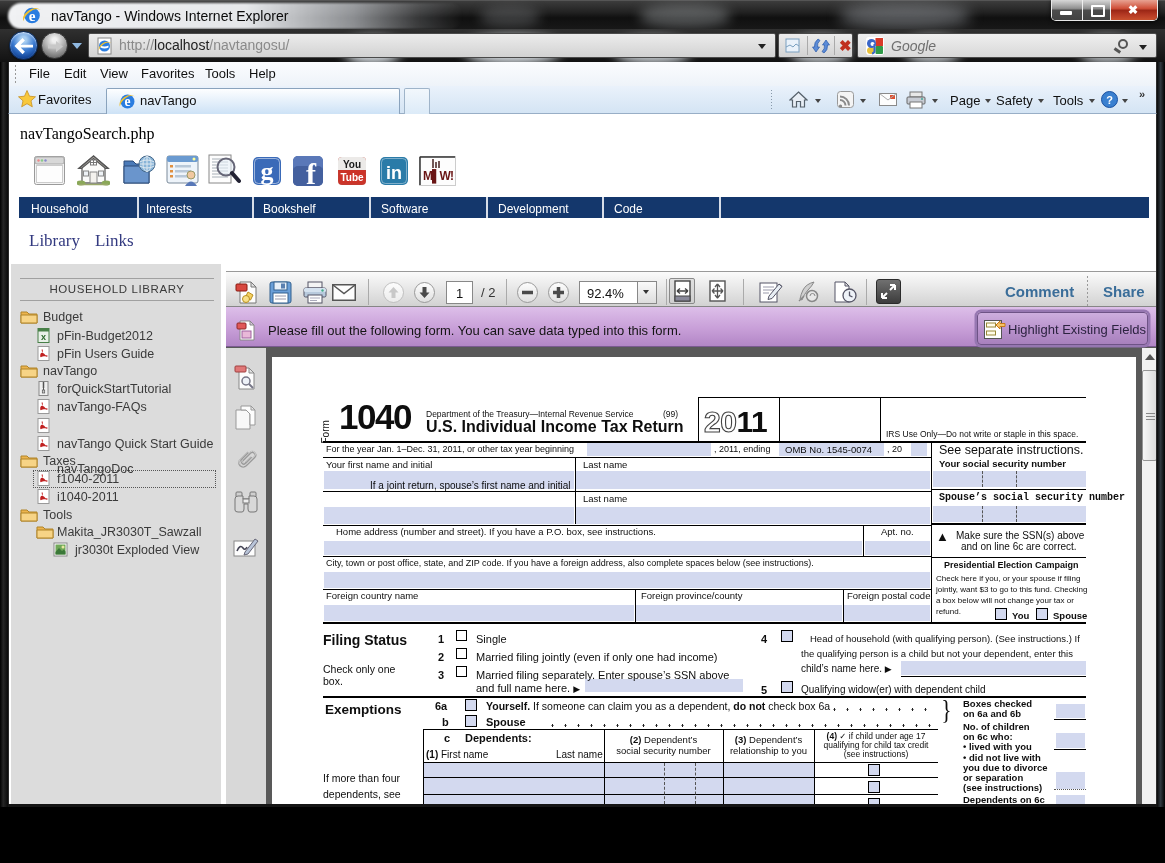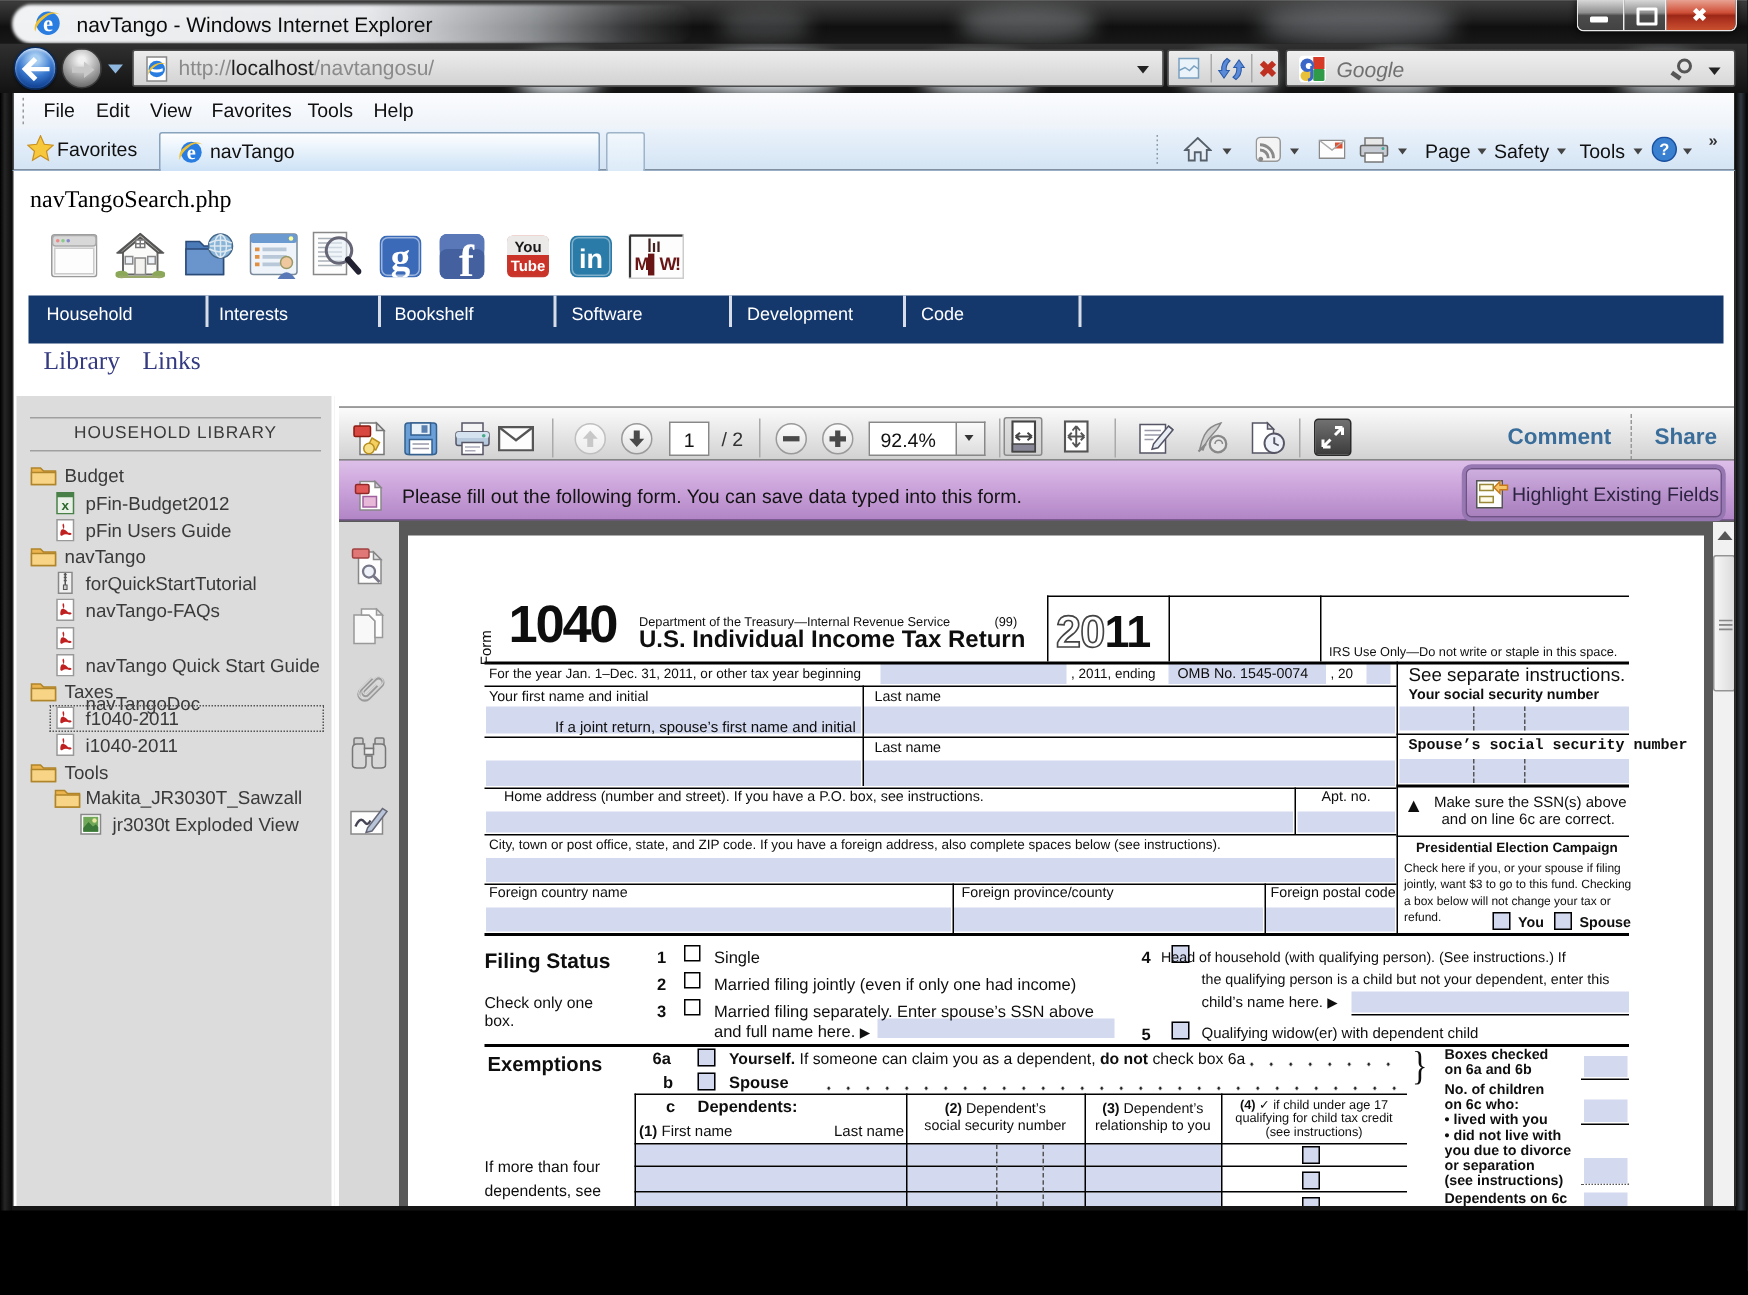--- a/index.html
+++ b/index.html
@@ -83,21 +83,21 @@
 .caret { position:absolute; top:13px; width:0; height:0; border-left:3.5px solid transparent;
   border-right:3.5px solid transparent; border-top:4px solid #444; }
 #cdots { position:absolute; left:762px; top:4px; width:1px; height:20px;
   background-image:linear-gradient(#8899aa 50%, transparent 50%); background-size:1px 3px; }
 #chev { position:absolute; left:1130px; top:2px; font-size:11px; font-weight:bold; color:#333; }
 
 
 #page { position:absolute; left:8px; top:114px; width:1149px; height:690px; background:#fff;
   border-left:1px solid #2a2a2a; border-right:1px solid #2a2a2a; overflow:hidden; }
 #pagetitle { position:absolute; left:11px; top:11px; font-family:"Liberation Serif",serif; font-size:16px; color:#000; }
-#navbar { position:absolute; left:10px; top:83px; width:1130px; height:32px; background:#14376c; }
+#navbar { position:absolute; left:10px; top:83px; width:1130px; height:21px; background:#14376c; }
 #navbar .ni { position:absolute; top:5px; font-size:12px; color:#fff; }
 #navbar .sep { position:absolute; top:0; width:2px; height:21px; background:#d7dde8; }
 #liblinks { position:absolute; left:20px; top:117px; font-family:"Liberation Serif",serif; font-size:17px; color:#333a80; }
 
 
 #sidebar { position:absolute; left:2px; top:150px; width:212px; height:540px; background:#dcdcdc;
   border-right:2px solid #fff; }
 #sbhead { position:absolute; left:9px; top:14px; width:194px; border-top:1px solid #a0a0a0; border-bottom:1px solid #a0a0a0;
   height:23px; text-align:center; }
 #sbhead div { margin-top:4px; font-size:11.5px; color:#3a3a3a; letter-spacing:0.6px; }
@@ -704,21 +704,21 @@
           <div class="t" style="left:166px;top:294px;font-weight:bold;font-size:11px;">2</div>
           <div class="cb" style="left:184px;top:291px;"></div>
           <div class="t" style="left:204px;top:294px;font-size:11px;">Married filing jointly (even if only one had income)</div>
           <div class="t" style="left:166px;top:312px;font-weight:bold;font-size:11px;">3</div>
           <div class="cb" style="left:184px;top:309px;"></div>
           <div class="t" style="left:204px;top:312px;font-size:11px;">Married filing separately. Enter spouse’s SSN above</div>
           <div class="t" style="left:204px;top:325px;font-size:11px;">and full name here. <span style="font-size:9px;">▶</span></div>
           <div class="f" style="left:313px;top:322px;width:158px;height:13px;"></div>
           <div class="t" style="left:489px;top:276px;font-weight:bold;font-size:11px;">4</div>
           <div class="cbb" style="left:509px;top:273px;"></div>
-          <div class="t" style="left:502px;top:276px;font-size:9.5px;">Head of household (with qualifying person). (See instructions.) If</div>
+          <div class="t" style="left:538px;top:276px;font-size:9.5px;">Head of household (with qualifying person). (See instructions.) If</div>
           <div class="t" style="left:529px;top:291px;font-size:9.5px;">the qualifying person is a child but not your dependent, enter this</div>
           <div class="t" style="left:529px;top:306px;font-size:10px;">child’s name here. <span style="font-size:9px;">▶</span></div>
           <div class="f" style="left:629px;top:304px;width:185px;height:14px;"></div>
           <div class="ln" style="left:629px;top:319px;width:185px;height:1px;"></div>
           <div class="t" style="left:489px;top:327px;font-weight:bold;font-size:11px;">5</div>
           <div class="cbb" style="left:509px;top:324px;"></div>
           <div class="t" style="left:529px;top:327px;font-size:10px;">Qualifying widow(er) with dependent child</div>
           <div class="ln" style="left:51px;top:339px;width:763px;height:2px;"></div>
 
           <div class="t" style="left:53px;top:345px;font-size:13.5px;font-weight:bold;">Exemptions</div>

